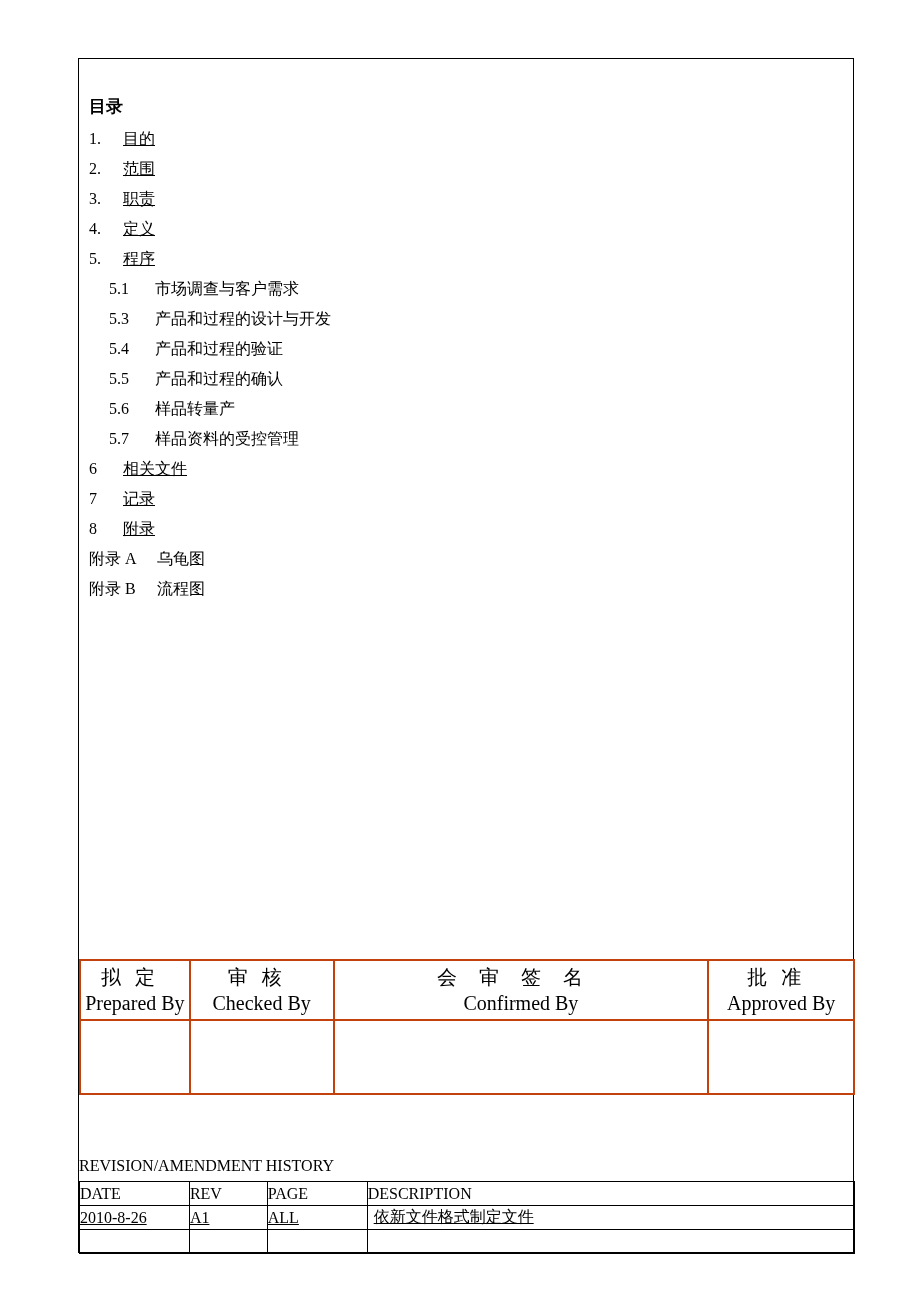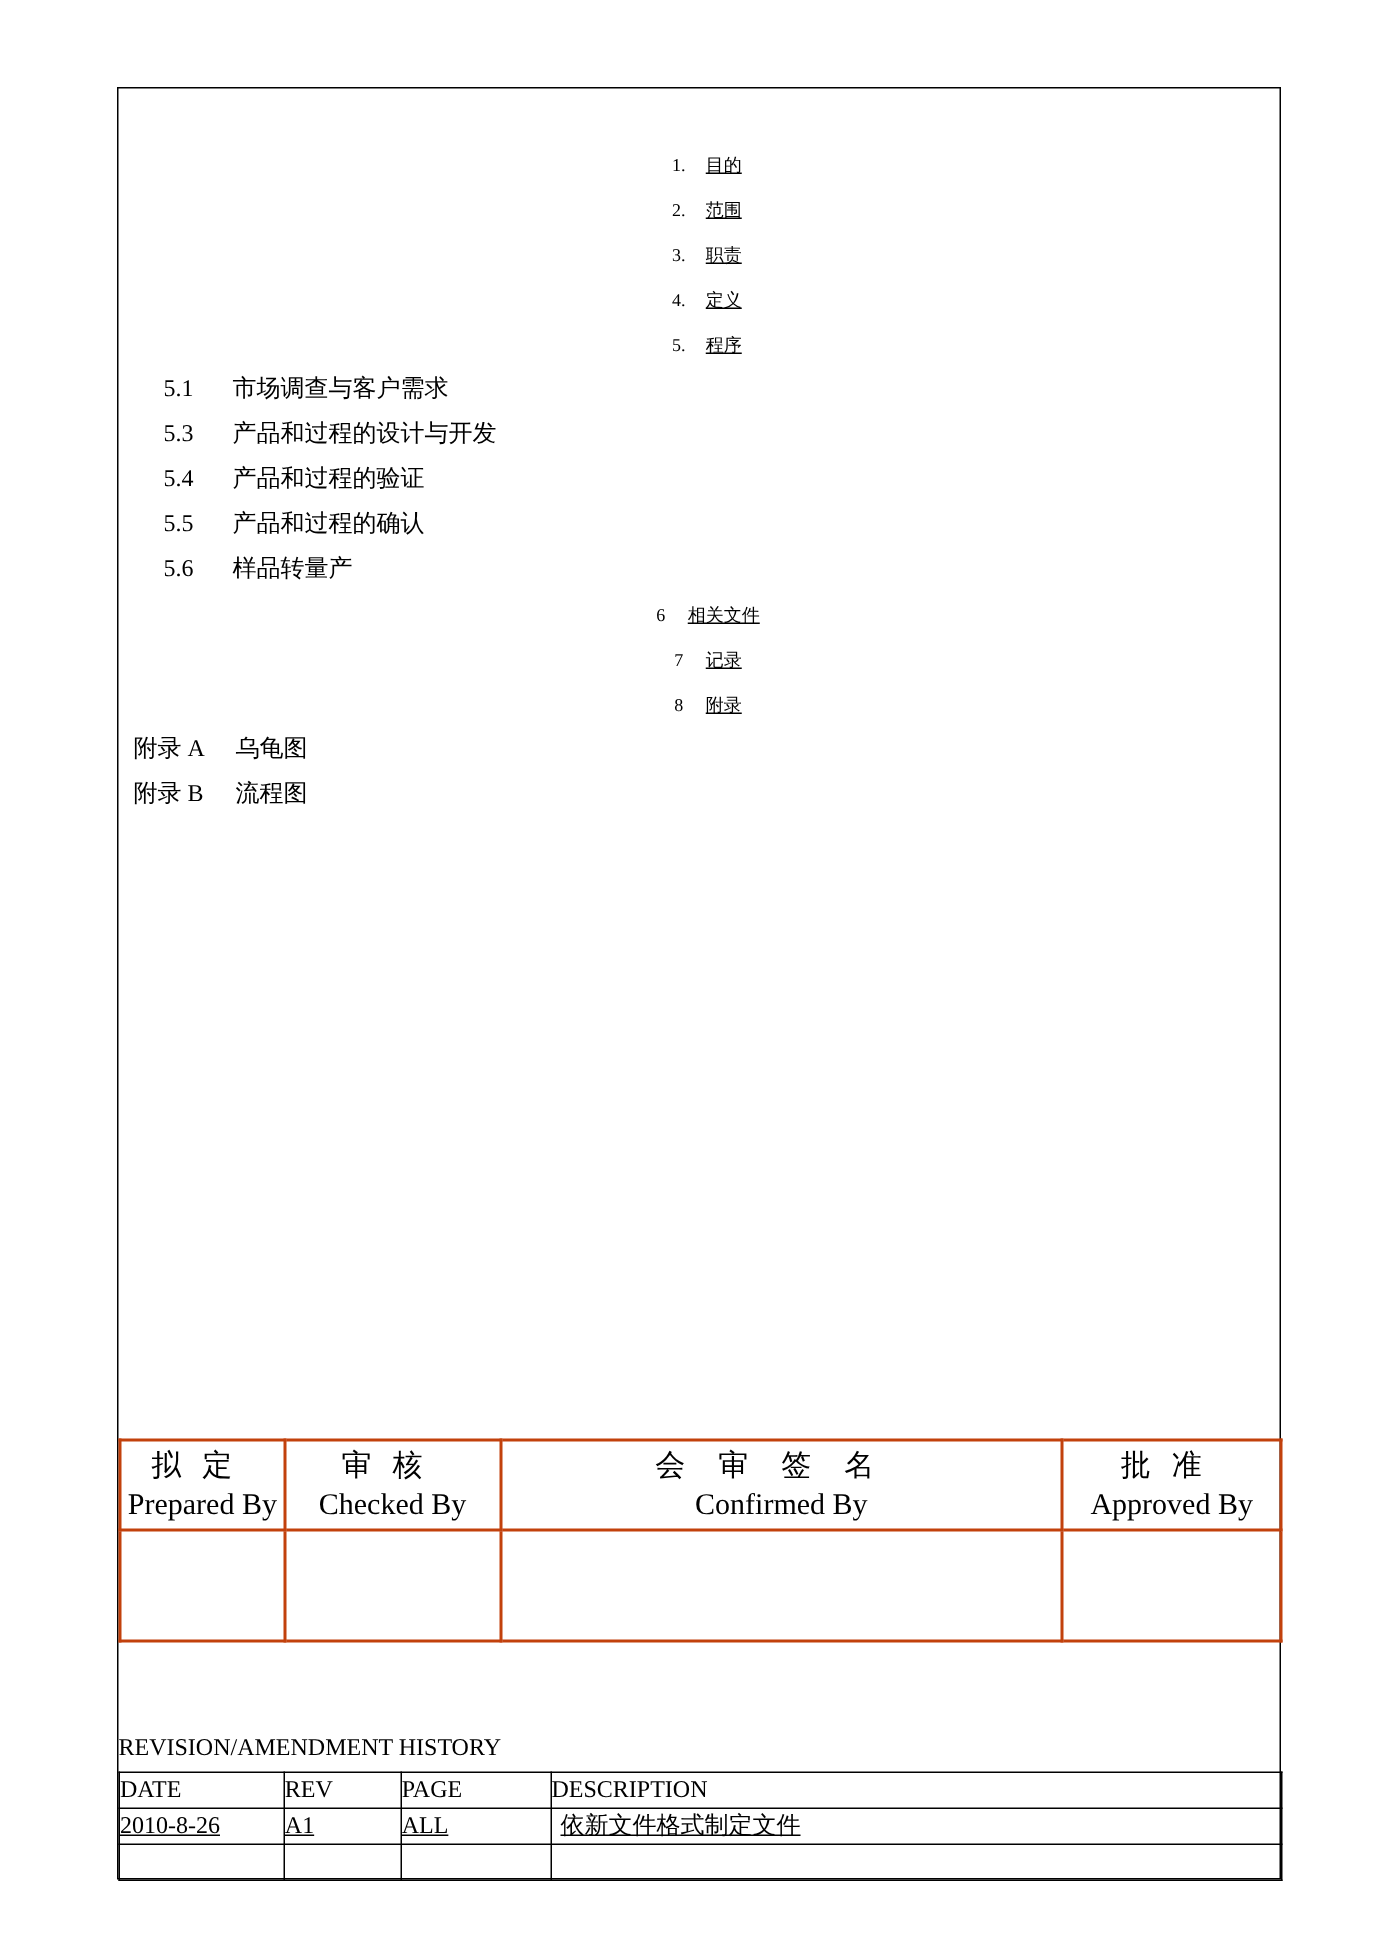--- a/index.html
+++ b/index.html
@@ -23,22 +23,21 @@
   .content {
     padding: 36px 10px 0 10px;
   }
   .toc-title {
     font-weight: bold;
     font-size: 17px;
     margin-bottom: 6px;
   }
   .toc-line {
     line-height: 30px;
-    font-size: 12px;
-    text-align: center;
+    font-size: 16px;
   }
   .toc-num {
     display: inline-block;
     width: 30px;
   }
   .toc-link {
     text-decoration: underline;
   }
   .sub-line {
     line-height: 30px;
@@ -117,20 +116,21 @@
   .rev-col-1 { width: 78px; }
   .rev-col-2 { width: 100px; }
   .rev-col-3 { width: 488px; }
   .u { text-decoration: underline; }
 </style>
 </head>
 <body>
 
 <div class="page-frame">
   <div class="content">
+    <div class="toc-title">目录</div>
 
     <div class="toc-line">
       <span class="toc-num">1.</span>
       <span class="toc-link">目的</span>
     </div>
     <div class="toc-line">
       <span class="toc-num">2.</span>
       <span class="toc-link">范围</span>
     </div>
     <div class="toc-line">
@@ -158,20 +158,24 @@
       <span class="sub-num">5.4</span>
       <span>产品和过程的验证</span>
     </div>
     <div class="sub-line">
       <span class="sub-num">5.5</span>
       <span>产品和过程的确认</span>
     </div>
     <div class="sub-line">
       <span class="sub-num">5.6</span>
       <span>样品转量产</span>
+    </div>
+    <div class="sub-line">
+      <span class="sub-num">5.7</span>
+      <span>样品资料的受控管理</span>
     </div>
 
     <div class="toc-line">
       <span class="toc-num">6</span>
       <span class="toc-link">相关文件</span>
     </div>
     <div class="toc-line">
       <span class="toc-num">7</span>
       <span class="toc-link">记录</span>
     </div>

